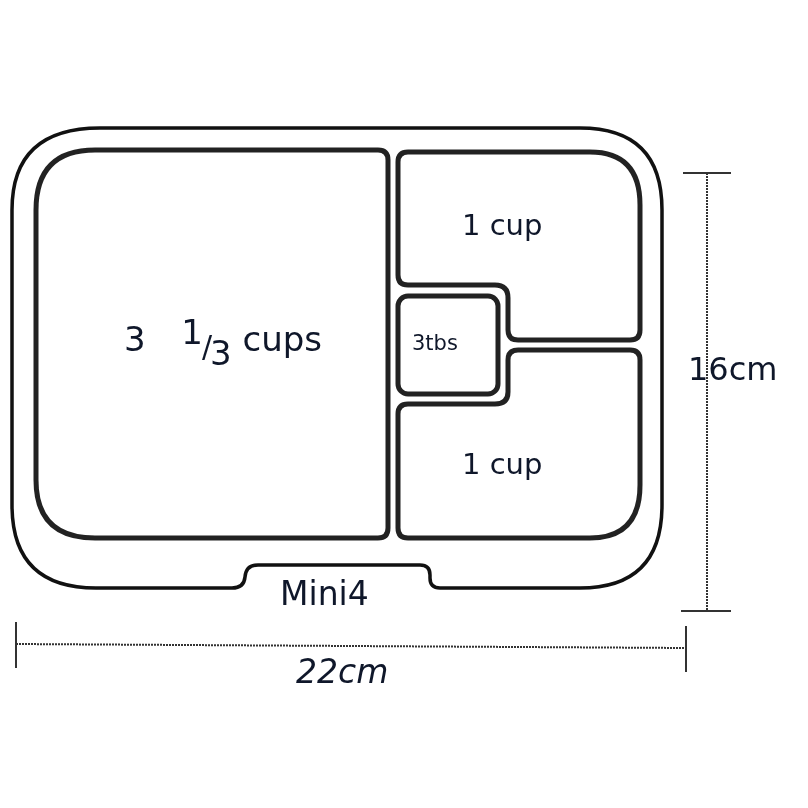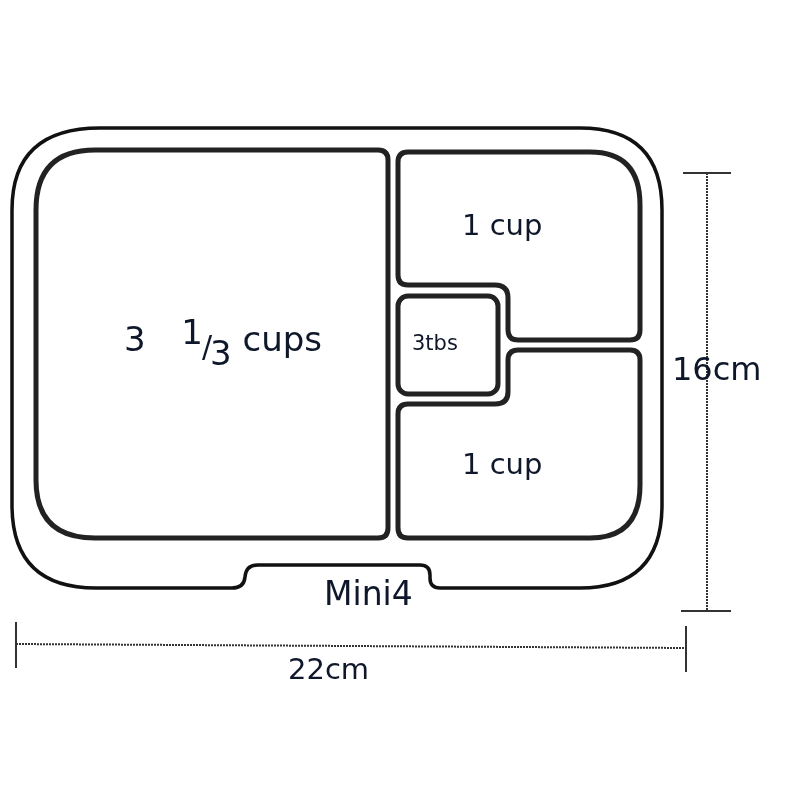--- a/index.html
+++ b/index.html
@@ -59,17 +59,17 @@
   <span class="frac-num">1</span><span class="frac-slash">/</span><span class="frac-den">3</span>
   <span>cups</span>
 </div>
 
 <div class="lbl mid" style="left:462px; top:211px;">1 cup</div>
 
 <div class="lbl mid" style="left:412px; top:333px; font-size:21px;">3tbs</div>
 
 <div class="lbl mid" style="left:462px; top:450px;">1 cup</div>
 
-<div class="lbl big" style="left:280px; top:577px; font-size:33px;margin-left:44px;">Mini4</div>
+<div class="lbl big" style="left:280px; top:577px; font-size:33px;">Mini4</div>
 
-<div class="lbl big" style="left:672px; top:353px; font-size:32px;">16cm</div>
+<div class="lbl big" style="left:688px; top:353px; font-size:32px;">16cm</div>
 
-<div class="lbl big" style="left:288px; top:655px; font-size:29px;">22cm</div>
+<div class="lbl big" style="left:296px; top:655px; font-size:33px;font-style:italic;">22cm</div>
 
 </body></html>

